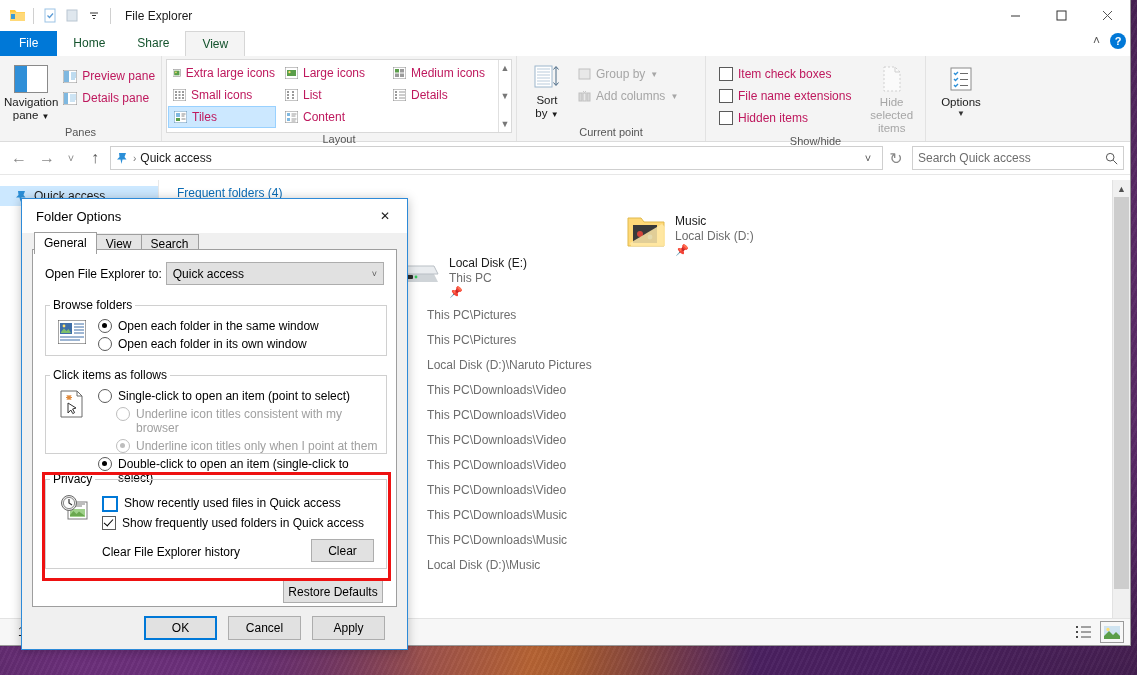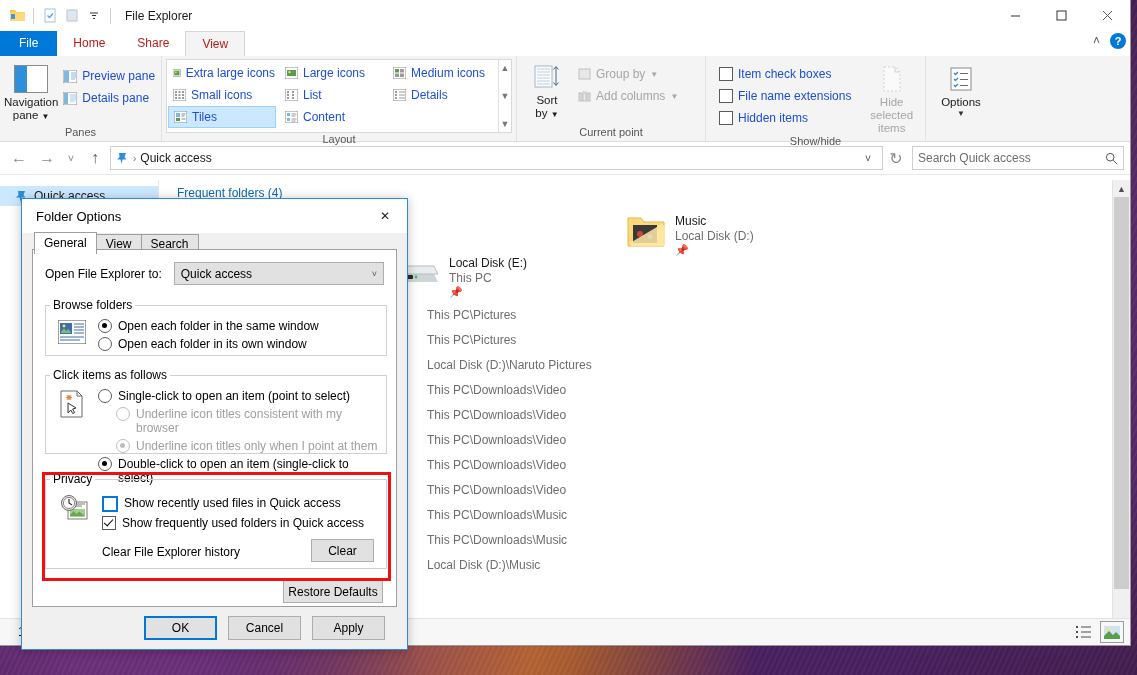--- a/index.html
+++ b/index.html
@@ -37,21 +37,21 @@
   .titlebar{height:31px;background:#fff;display:flex;align-items:center;position:relative;}
   .qat{display:flex;align-items:center;gap:0;padding-left:6px;height:31px;}
   .qat-ico{width:22px;height:22px;display:flex;align-items:center;justify-content:center;}
   .sep-v{width:1px;height:16px;background:#d0d0d0;margin:0 5px;}
   .title-text{font-size:12px;color:#1a1a1a;margin-left:9px;}
   .winbtns{position:absolute;right:0;top:0;display:flex;}
   .winbtn{width:46px;height:31px;display:flex;align-items:center;justify-content:center;}
 
   
   .tabstrip{height:25px;display:flex;align-items:flex-end;background:#fff;position:relative;}
-  .tab{height:25px;line-height:25px;padding:0 16px;font-size:12px;color:#b91c1c;}
+  .tab{height:25px;line-height:25px;padding:0 16px;font-size:12px;color:#14532d;}
   .tab.file{background:#0078d7;color:#fff;padding:0 19px;}
   .tab.active{background:#f4f4f4;border:1px solid #d6d6d6;border-bottom:none;box-sizing:border-box;line-height:24px;}
   .tabstrip-right{position:absolute;right:4px;top:2px;display:flex;align-items:center;gap:10px;}
   .help-circle{width:16px;height:16px;border-radius:50%;background:#0078d7;color:#fff;font-size:11px;
     display:flex;align-items:center;justify-content:center;font-weight:bold;}
 
   
   .ribbon{height:85px;background:#f4f4f4;border-bottom:1px solid #dcdcdc;display:flex;position:relative;}
   .rgroup{display:flex;flex-direction:column;justify-content:space-between;border-right:1px solid #e2e2e2;
     padding:3px 4px 0 4px;box-sizing:border-box;height:85px;}
@@ -59,21 +59,21 @@
   .rgroup-label{text-align:center;font-size:11px;color:#555;padding-bottom:3px;}
 
   .bigbtn{width:74px;display:flex;flex-direction:column;align-items:center;justify-content:flex-start;
     padding-top:4px;cursor:default;}
   .bigbtn .lbl{font-size:11.5px;text-align:center;line-height:13px;margin-top:3px;color:#1a1a1a;}
   .bigbtn.disabled .lbl{color:#a6a6a6;}
   .navpane-icon{width:32px;height:26px;border:1px solid #8a8a8a;background:#fff;display:flex;}
   .navpane-icon i{display:block;width:12px;background:#2f8fd8;}
   .navpane-icon i.r{flex:1;background:#fff;}
 
-  .smallitem{display:flex;align-items:center;gap:5px;height:22px;padding:0 5px;font-size:12px;color:#1d4ed8;white-space:nowrap;}
+  .smallitem{display:flex;align-items:center;gap:5px;height:22px;padding:0 5px;font-size:12px;color:#be185d;white-space:nowrap;}
   .smallitem.disabled{color:#a6a6a6;}
   .smallitem.sel{background:#cce8ff;border:1px solid #99d1ff;box-sizing:border-box;}
   .col{display:flex;flex-direction:column;}
 
   .layout-wrap{display:flex;border:1px solid #d9d9d9;background:#fff;height:74px;box-sizing:border-box;}
   .layout-cols{display:flex;padding:2px 0 0 1px;}
   .layout-scroll{width:16px;border-left:1px solid #e0e0e0;display:flex;flex-direction:column;
     align-items:center;justify-content:space-between;padding:3px 0;color:#777;font-size:9px;}
 
   .cb{width:12px;height:12px;border:1px solid #5a5a5a;background:#fff;display:inline-block;position:relative;flex:none;}
@@ -128,21 +128,21 @@
   .dlg-title{height:34px;background:#fff;display:flex;align-items:center;justify-content:space-between;padding-left:14px;}
   .dlg-title .t{font-size:13px;color:#000;}
   .dlg-close{width:44px;height:30px;display:flex;align-items:center;justify-content:center;color:#202020;}
   .dlg-tabs{display:flex;align-items:flex-end;height:21px;padding-left:12px;background:#f0f0f0;}
   .dtab{height:19px;line-height:19px;padding:0 9px;font-size:12px;border:1px solid #9e9e9e;border-bottom:none;
     background:#e4e4e4;color:#000;margin-right:-1px;}
   .dtab.active{background:#fff;height:21px;line-height:21px;position:relative;z-index:2;}
   .dlg-page{position:absolute;left:10px;top:256px;width:365px;height:355px;background:#fff;border:1px solid #9e9e9e;box-sizing:border-box;}
   .dlg-page-inner{position:relative;width:100%;height:100%;}
 
-  .field-row{display:flex;align-items:center;gap:12px;position:absolute;left:12px;top:12px;right:12px;}
+  .field-row{display:flex;align-items:center;gap:4px;position:absolute;left:12px;top:12px;right:12px;}
   .field-row label{font-size:12px;}
   .combo{flex:1;height:21px;background:#e1e1e1;border:1px solid #adadad;display:flex;align-items:center;
     justify-content:space-between;padding:0 6px;font-size:12px;}
   .combo .cv{color:#000;}
   .combo .car{color:#555;font-size:9px;}
 
   fieldset{position:absolute;border:1px solid #d0d0d0;margin:0;padding:0;}
   legend{font-size:12px;padding:0 3px;margin-left:4px;}
   .gi{position:absolute;}
   .radio{width:12px;height:12px;border:1px solid #5a5a5a;border-radius:50%;background:#fff;display:inline-block;

